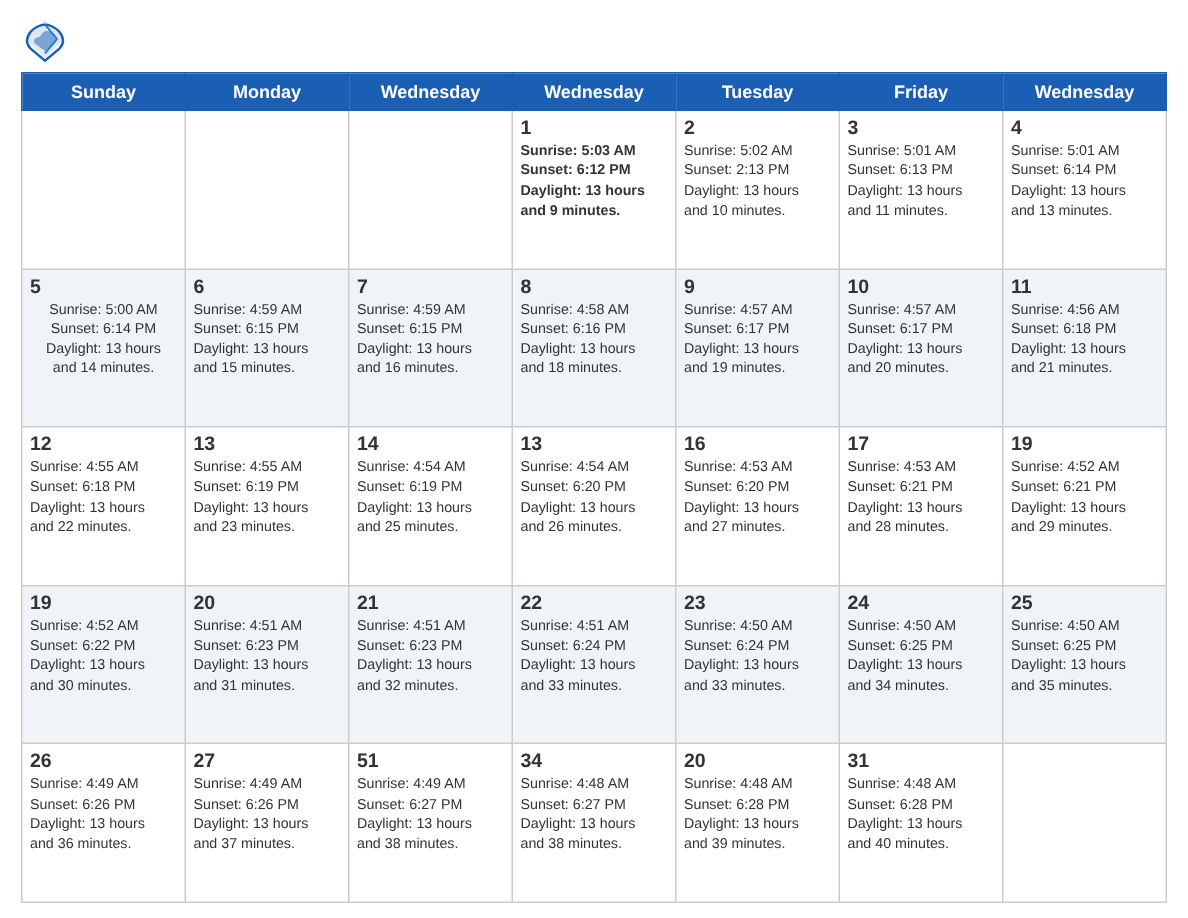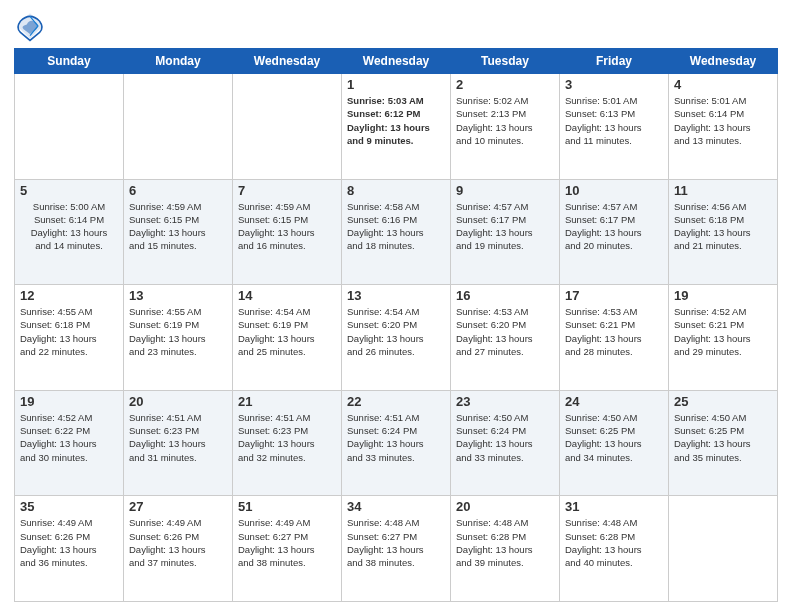--- a/index.html
+++ b/index.html
@@ -315,21 +315,21 @@
           <td>
             <span class="day-num">25</span>
             <div class="day-info" style="white-space: pre-line;">Sunrise: 4:50 AM
 Sunset: 6:25 PM
 Daylight: 13 hours
 and 35 minutes.</div>
           </td>
         </tr>
         <tr class="row-white">
           <td>
-            <span class="day-num">35</span>
+            <span class="day-num">26</span>
             <div class="day-info" style="white-space: pre-line;">Sunrise: 4:49 AM
 Sunset: 6:26 PM
 Daylight: 13 hours
 and 36 minutes.</div>
           </td>
           <td>
             <span class="day-num">27</span>
             <div class="day-info" style="white-space: pre-line;">Sunrise: 4:49 AM
 Sunset: 6:26 PM
 Daylight: 13 hours

